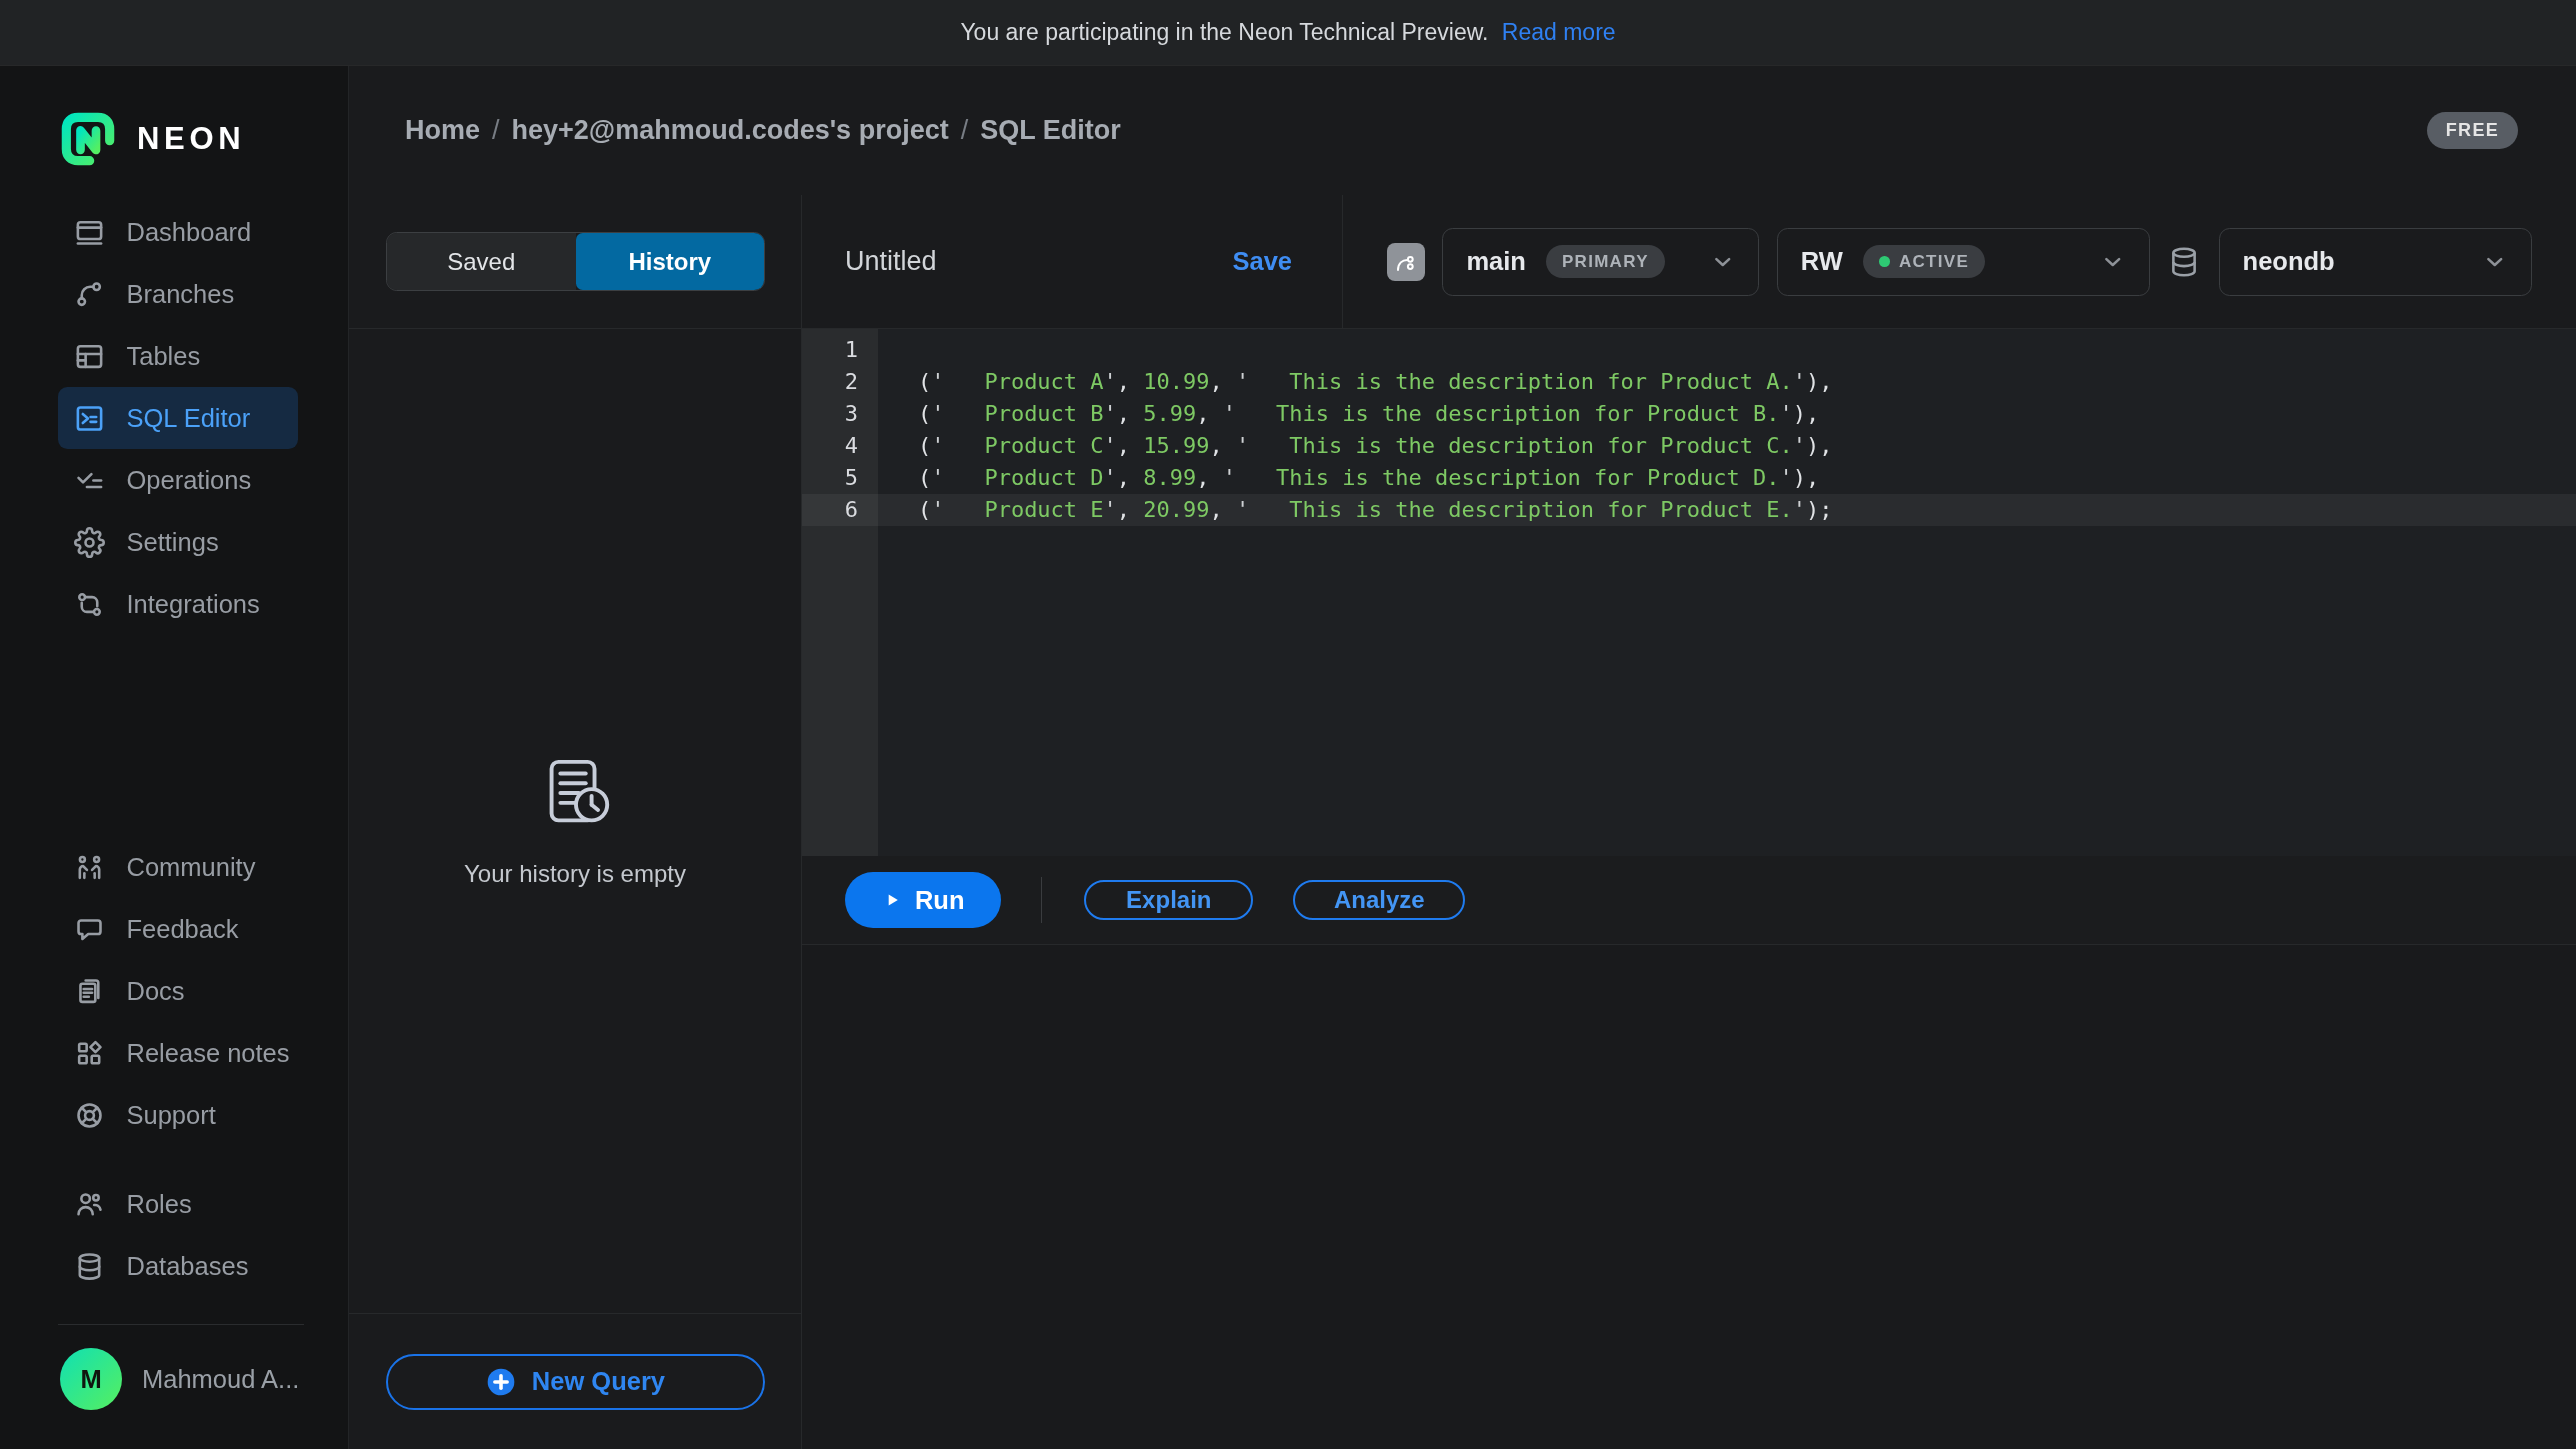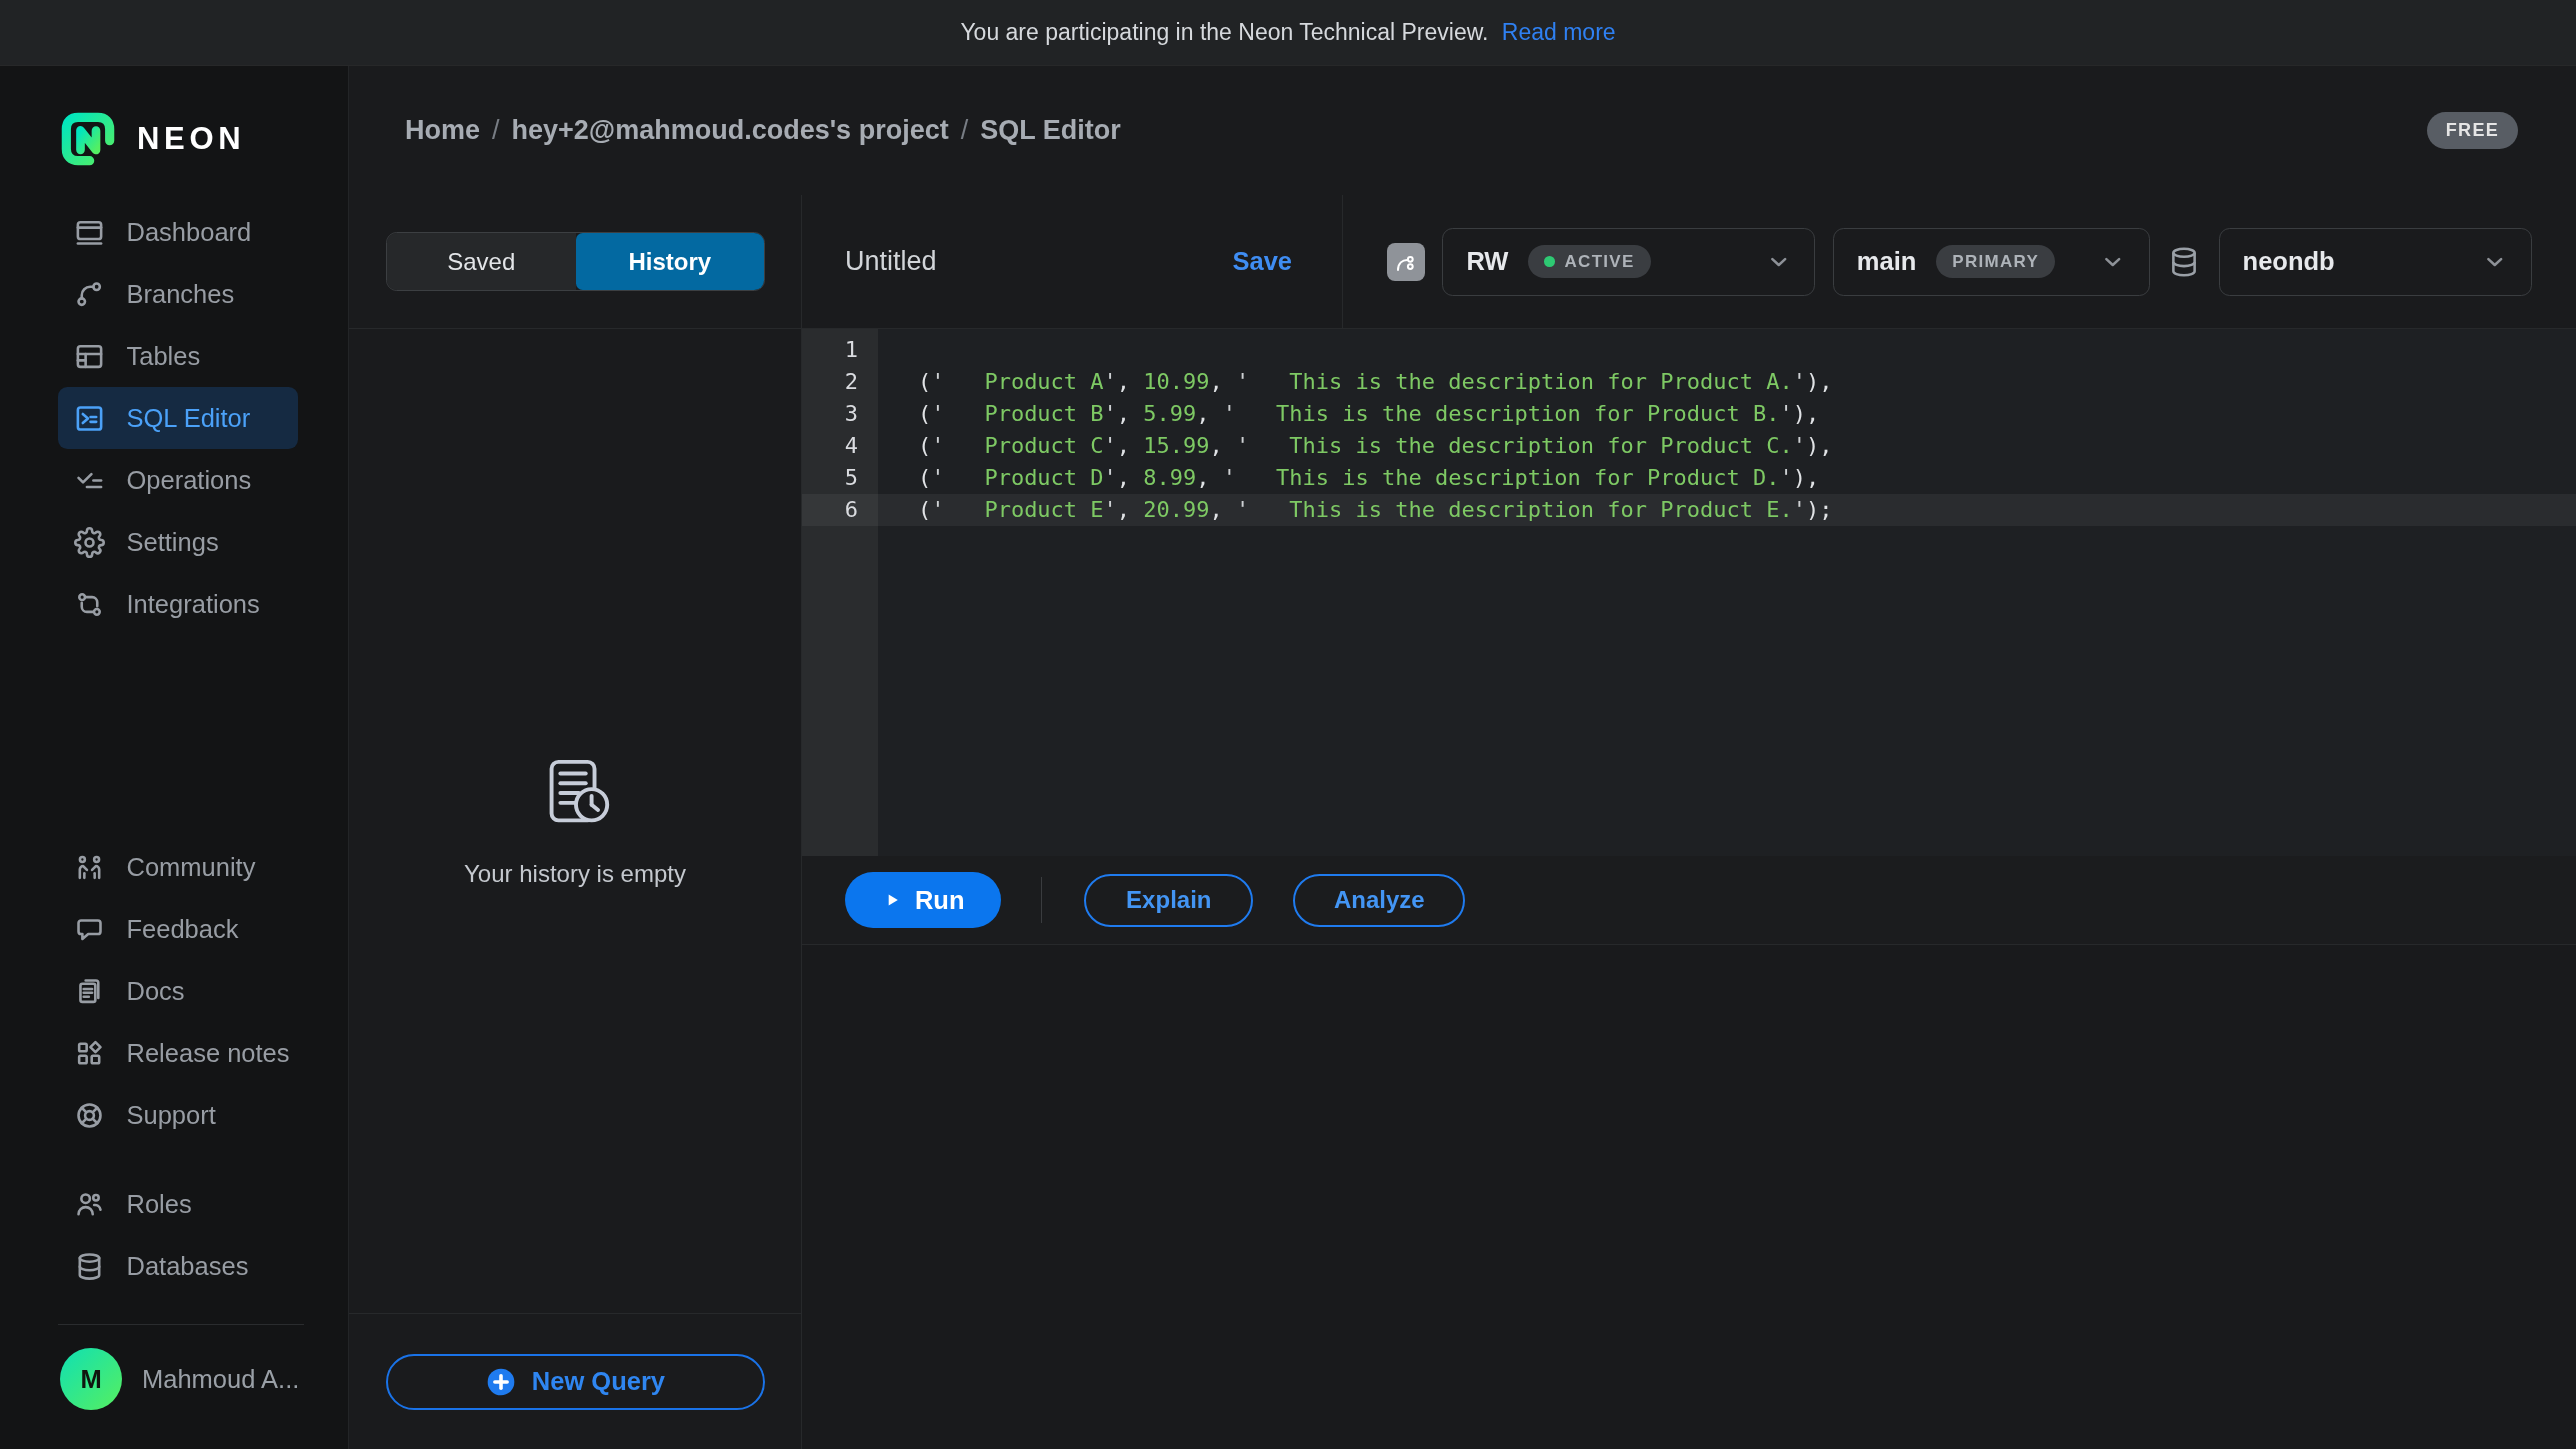--- a/index.html
+++ b/index.html
@@ -105,21 +105,21 @@
   .tk-kw { color:#ee7a3c; } .tk-pl { color:#e0e2e5; } .tk-q { color:#ced1d4; }
   .tk-str { color:#7ec964;margin-left:40px; } .tk-num { color:#7ec964; }
 
   .actions-row { height:89px; flex:0 0 89px; border-bottom:1.3px solid #27292b;
                  display:flex; align-items:center; padding-left:43px; background:#1b1c1e; }
   .btn-run { width:156px; height:56px; border-radius:670px; background:#0b76ee; color:#fff;
              font-size:25.5px; font-weight:700; display:flex; align-items:center; justify-content:center;
              gap:13.4px; cursor:pointer; }
   .btn-run svg { width:20px; height:20px; }
   .action-sep { width:1.3px; height:46px; background:#3a3c3f; margin:0 42px 0 40px; }
-  .btn-outline { height:53px; border:2px solid #1f7bef; border-radius:670px; color:#4395f4;
+  .btn-outline { height:40px; border:2px solid #1f7bef; border-radius:670px; color:#4395f4;
                  font-size:24px; font-weight:700; display:flex; align-items:center; justify-content:center;
                  cursor:pointer; }
   .btn-explain { width:169px; margin-right:40px; }
   .btn-analyze { width:172px; }
   .results-area { flex:1; background:#191a1c; }
 </style>
 </head>
 <body>
 
 <div class="banner">
@@ -366,37 +366,37 @@
             <span class="save-link">Save</span>
           </div>
           <div class="et-right">
             <div class="branch-icon-btn">
               <svg viewBox="0 0 24 24" fill="none" stroke="currentColor" stroke-width="2" stroke-linecap="round">
                 <path d="M4 20 C4 13 8.5 10 13.2 10"></path>
                 <circle cx="16.3" cy="9.3" r="2.4"></circle>
                 <circle cx="16.3" cy="16.6" r="2.4"></circle>
               </svg>
             </div>
+            <div class="select sel-branch">
+              <span class="sel-name">main</span>
+              <span class="pill">PRIMARY</span>
+              <svg class="chev" viewBox="0 0 24 24" fill="none" stroke="currentColor" stroke-width="2.4" stroke-linecap="round" stroke-linejoin="round">
+                <polyline points="6,9.5 12,15 18,9.5"></polyline>
+              </svg>
+            </div>
             <div class="select sel-compute">
               <span class="sel-name">RW</span>
               <span class="pill">
                 <span class="dot"></span>
                 <span>ACTIVE</span>
               </span>
               <svg class="chev" viewBox="0 0 24 24" fill="none" stroke="currentColor" stroke-width="2.4" stroke-linecap="round" stroke-linejoin="round">
                 <polyline points="6,9.5 12,15 18,9.5"></polyline>
               </svg>
             </div>
-            <div class="select sel-branch">
-              <span class="sel-name">main</span>
-              <span class="pill">PRIMARY</span>
-              <svg class="chev" viewBox="0 0 24 24" fill="none" stroke="currentColor" stroke-width="2.4" stroke-linecap="round" stroke-linejoin="round">
-                <polyline points="6,9.5 12,15 18,9.5"></polyline>
-              </svg>
-            </div>
             <svg class="db-icon" viewBox="0 0 24 24" fill="none" stroke="currentColor" stroke-width="1.8">
               <ellipse cx="12" cy="5.5" rx="7.5" ry="2.8"></ellipse>
               <path d="M4.5 5.5 v13 c0 1.6 3.3 2.9 7.5 2.9 s7.5 -1.3 7.5 -2.9 v-13"></path>
               <path d="M4.5 12 c0 1.6 3.3 2.9 7.5 2.9 s7.5 -1.3 7.5 -2.9"></path>
             </svg>
             <div class="select sel-db">
               <span class="sel-name">neondb</span>
               <svg class="chev" viewBox="0 0 24 24" fill="none" stroke="currentColor" stroke-width="2.4" stroke-linecap="round" stroke-linejoin="round">
                 <polyline points="6,9.5 12,15 18,9.5"></polyline>
               </svg>

